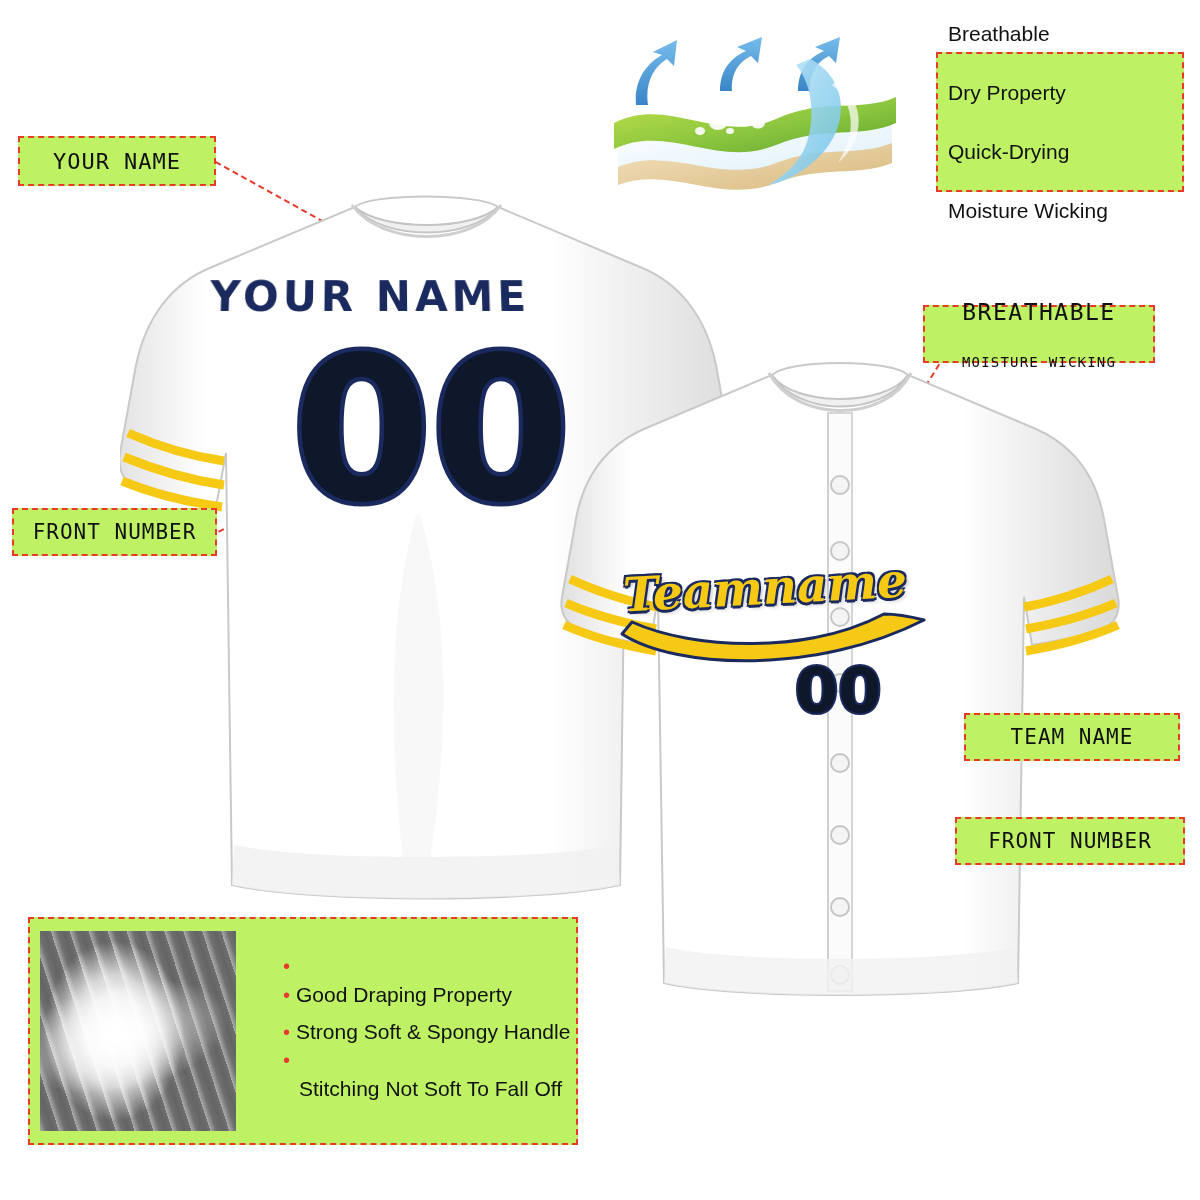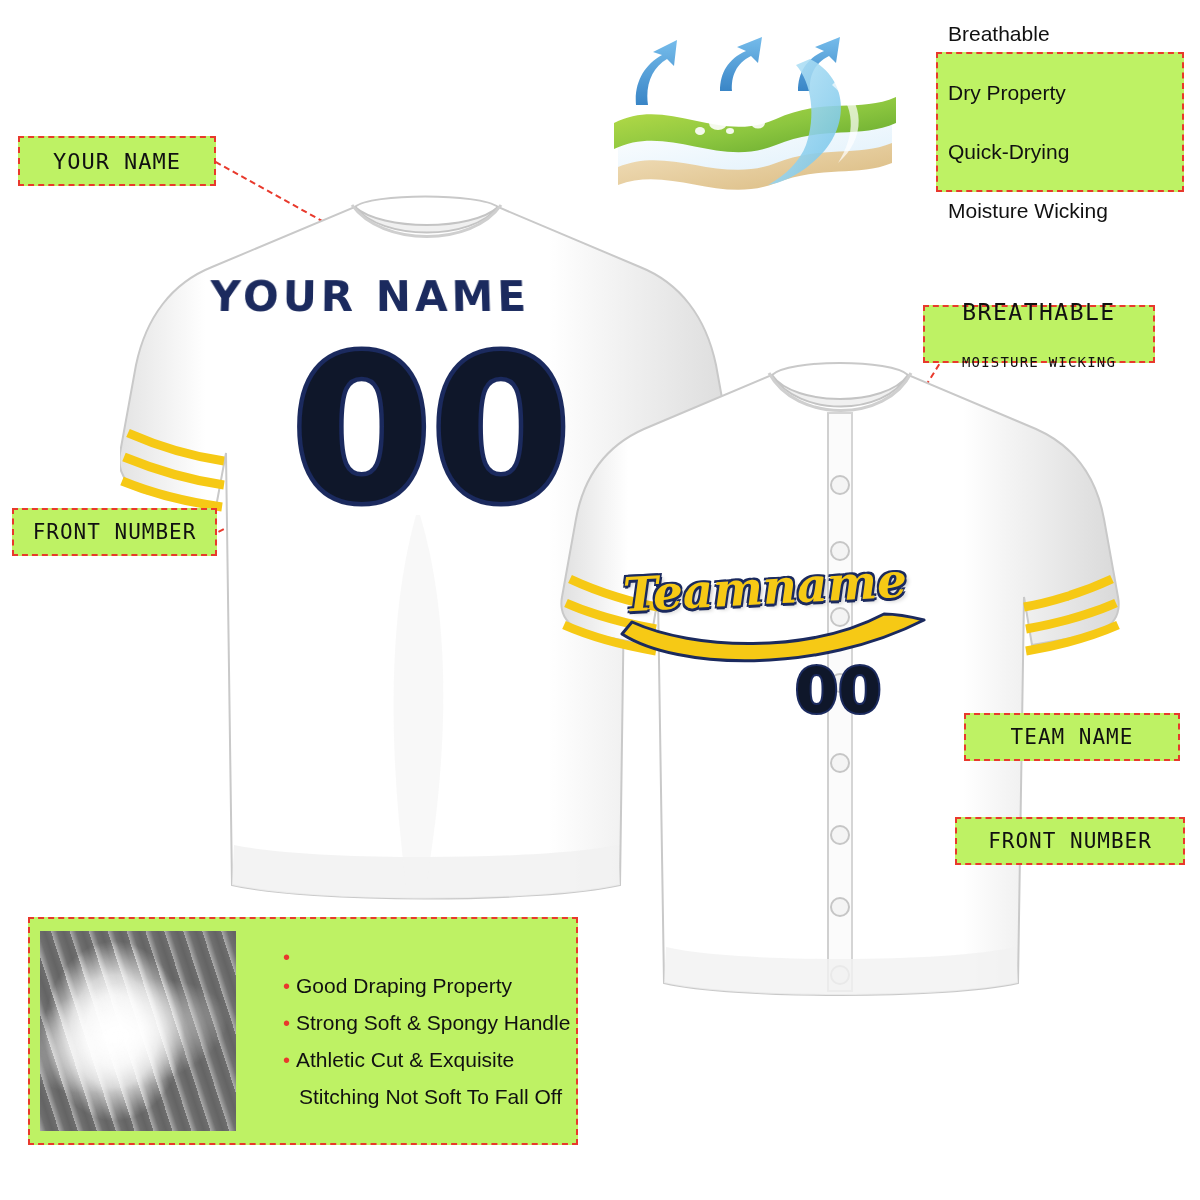--- a/index.html
+++ b/index.html
@@ -412,19 +412,18 @@
     <div class="feature-item">
       <span class="bullet">•</span>
       <span>Good Draping Property</span>
     </div>
     <div class="feature-item">
       <span class="bullet">•</span>
       <span>Strong Soft &amp; Spongy Handle</span>
     </div>
     <div class="feature-item">
       <span class="bullet">•</span>
-      <span>Athletic Cut &amp; Exquisite</span>
     </div>
     <div class="feature-item cont">
       <span>Stitching Not Soft To Fall Off</span>
     </div>
   </div>
 </div>
 
 </body></html>

